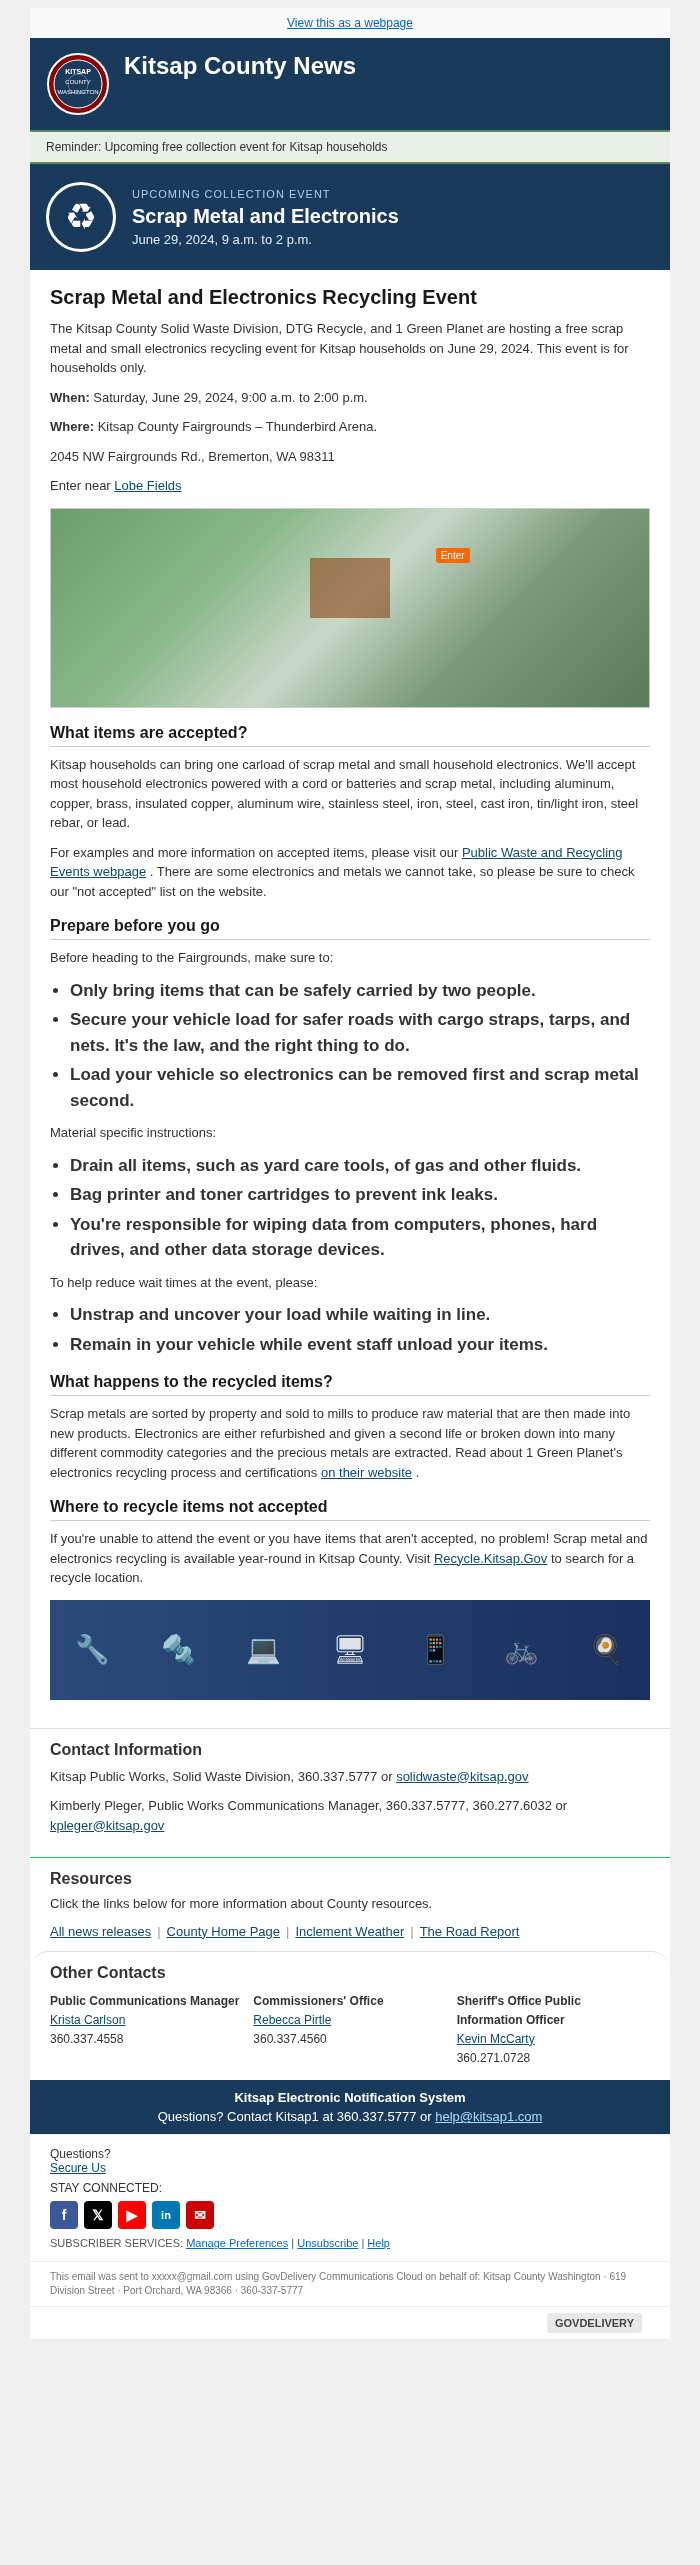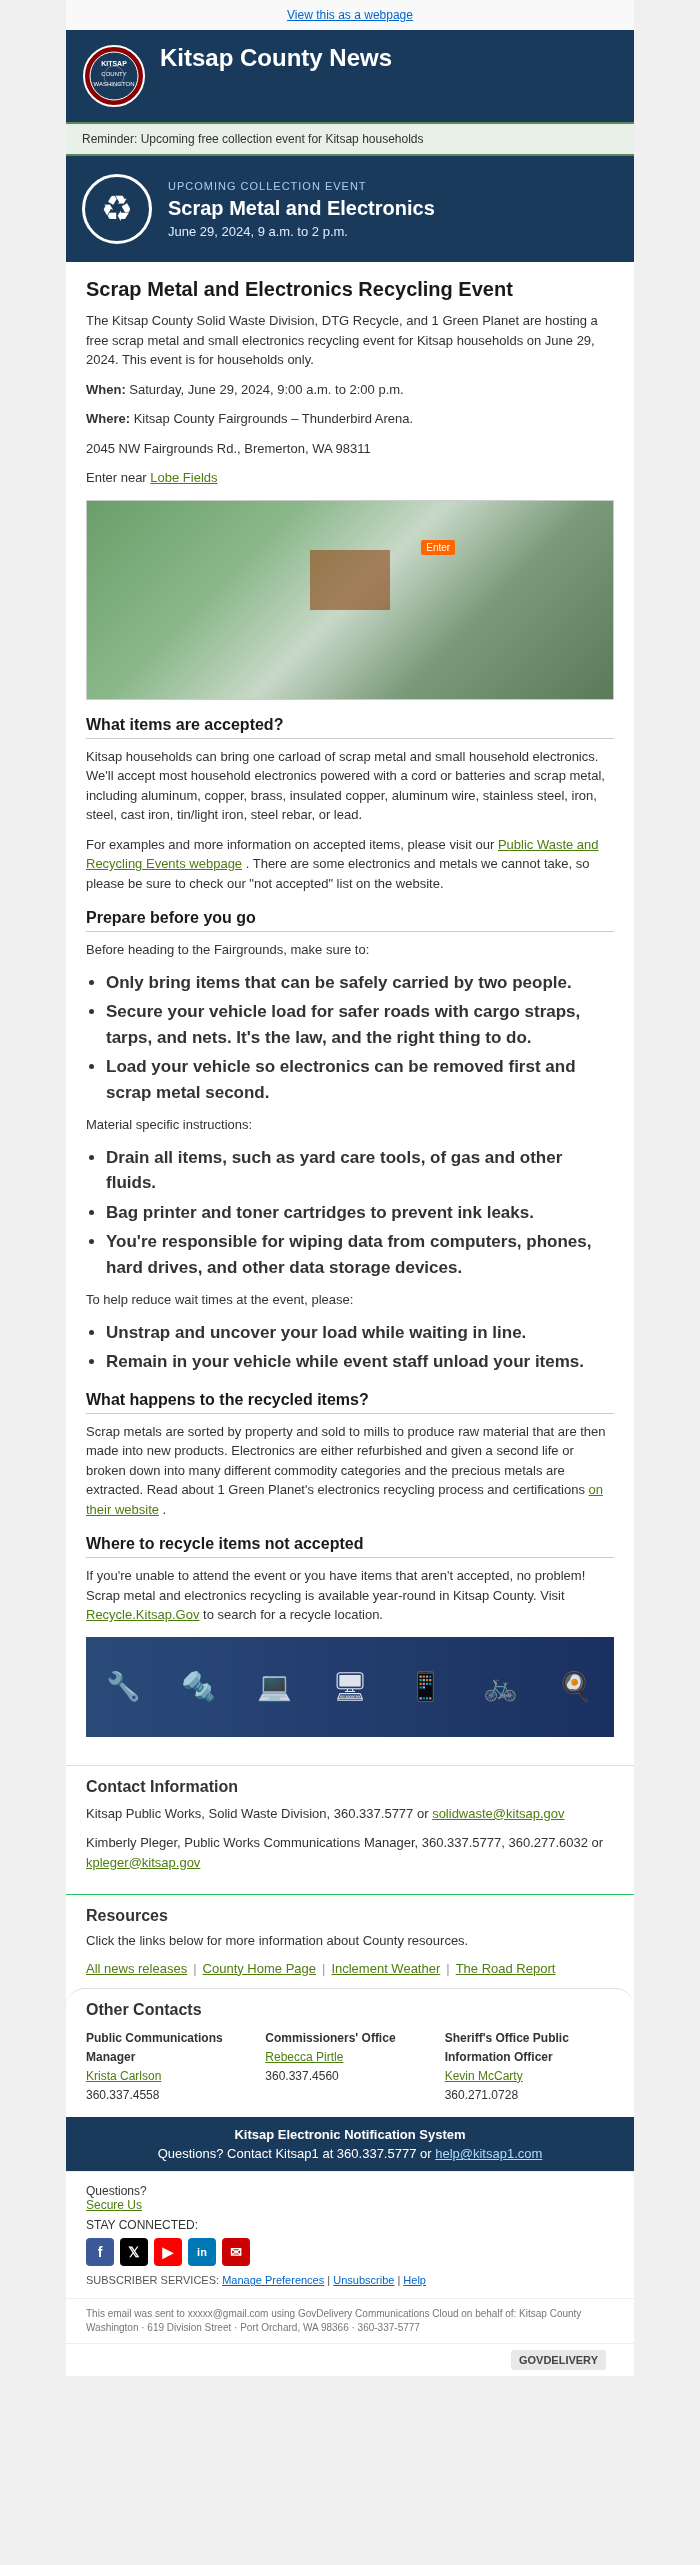--- a/index.html
+++ b/index.html
@@ -4,23 +4,23 @@
   <style>
     * { box-sizing: border-box; margin: 0; padding: 0; }
     body {
       font-family: Arial, sans-serif;
       font-size: 13px;
       color: #333;
       background: #f0f0f0;
       width: 700px;
     }
     .email-wrapper {
-      width: 568px;
+      width: 640px;
       background: #ffffff;
-      margin: 0 auto;
+      margin: 8px auto;
     }
     .top-link {
       text-align: center;
       padding: 8px;
       background: #f9f9f9;
       font-size: 12px;
     }
     .top-link a { color: #0066cc; text-decoration: underline; }
 
     
@@ -105,21 +105,21 @@
     }
     .body-text {
       font-size: 13px;
       line-height: 1.5;
       color: #333;
       margin-bottom: 10px;
     }
     .field-label {
       font-weight: bold;
     }
-    a { color: #4d7c0f; text-decoration: underline; }
+    a { color: #0c4a6e; text-decoration: underline; }
 
     
     .map-image {
       width: 100%;
       height: 200px;
       background: linear-gradient(135deg, #6a9e6a 0%, #8ab88a 30%, #c8d8c8 50%, #7a9a7a 70%, #5a7a5a 100%);
       margin: 12px 0;
       border: 1px solid #ccc;
       position: relative;
       overflow: hidden;

